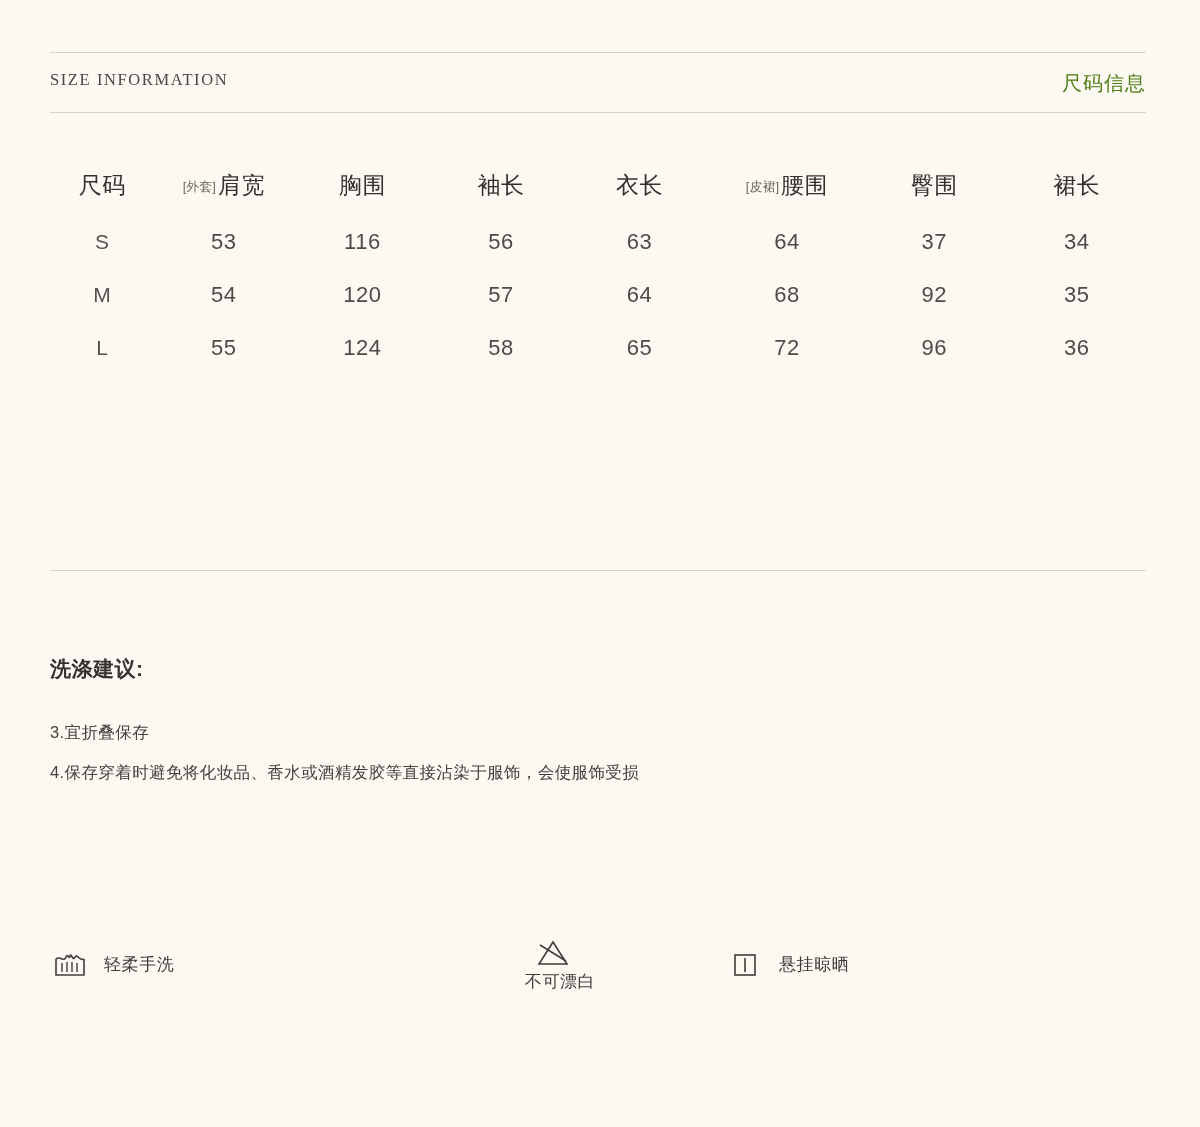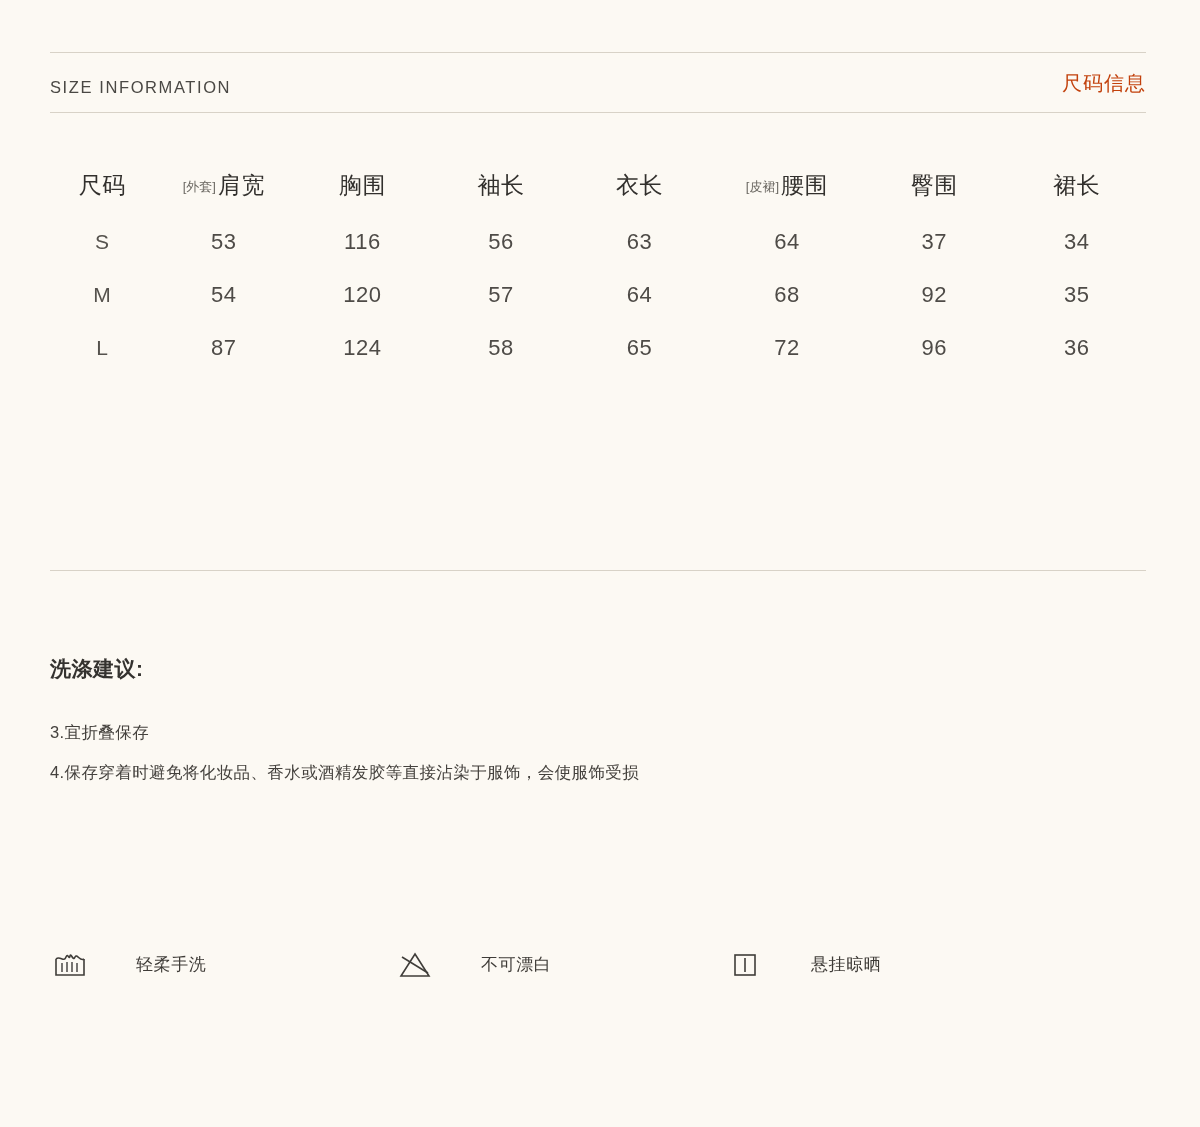--- a/index.html
+++ b/index.html
@@ -33,32 +33,33 @@
   .rule-mid { top: 112px; }
   .rule-bottom { top: 570px; }
 
   .header-row {
     position: absolute;
     left: 50px;
     top: 70px;
     width: 1096px;
     display: flex;
     justify-content: space-between;
-    align-items: flex-end;
+    align-items: flex-start;
+    font-family: Liberation Serif, serif;
   }
   .header-en {
     font-size: 16.5px;
     letter-spacing: 1.6px;
     color: #4a4844;
     font-weight: 400;
   }
   .header-cn {
     font-size: 20px;
     letter-spacing: 1px;
-    color: #c2410c;
+    color: #4d7c0f;
   }
 
   
   .size-table {
     position: absolute;
     left: 50px;
     top: 155px;
     width: 1100px;
     border-collapse: collapse;
     table-layout: fixed;
@@ -149,37 +150,36 @@
   .legend-row {
     display: flex;
     align-items: center;
     height: 59px;
   }
   .legend-cell {
     display: flex;
     align-items: center;
   }
   .legend-cell.c1 { width: 345px; }
-  .legend-cell.c2 { width: 330px; }
+  .legend-cell.c2 { width: 330px; flex-direction: column; }
   .legend-cell.c3 { width: 300px; }
   .legend-ico {
     width: 40px;
     height: 34px;
     margin-right: 14px;
     flex: 0 0 auto;
     display: flex;
     align-items: center;
     justify-content: center;
   }
   .legend-ico svg { display: block; }
   .legend-label {
     font-size: 17px;
     color: #3e3b37;
     letter-spacing: 0.6px;
-    margin-left: 32px;
   }
 </style>
 </head>
 <body>
 
 <div class="page">
 
   <div class="rule rule-top"></div>
 
   <div class="header-row">
@@ -228,21 +228,21 @@
         <td>54</td>
         <td>120</td>
         <td>57</td>
         <td>64</td>
         <td>68</td>
         <td>92</td>
         <td>35</td>
       </tr>
       <tr>
         <td class="size-label">L</td>
-        <td>87</td>
+        <td>55</td>
         <td>124</td>
         <td>58</td>
         <td>65</td>
         <td>72</td>
         <td>96</td>
         <td>36</td>
       </tr>
     </tbody>
   </table>
 

